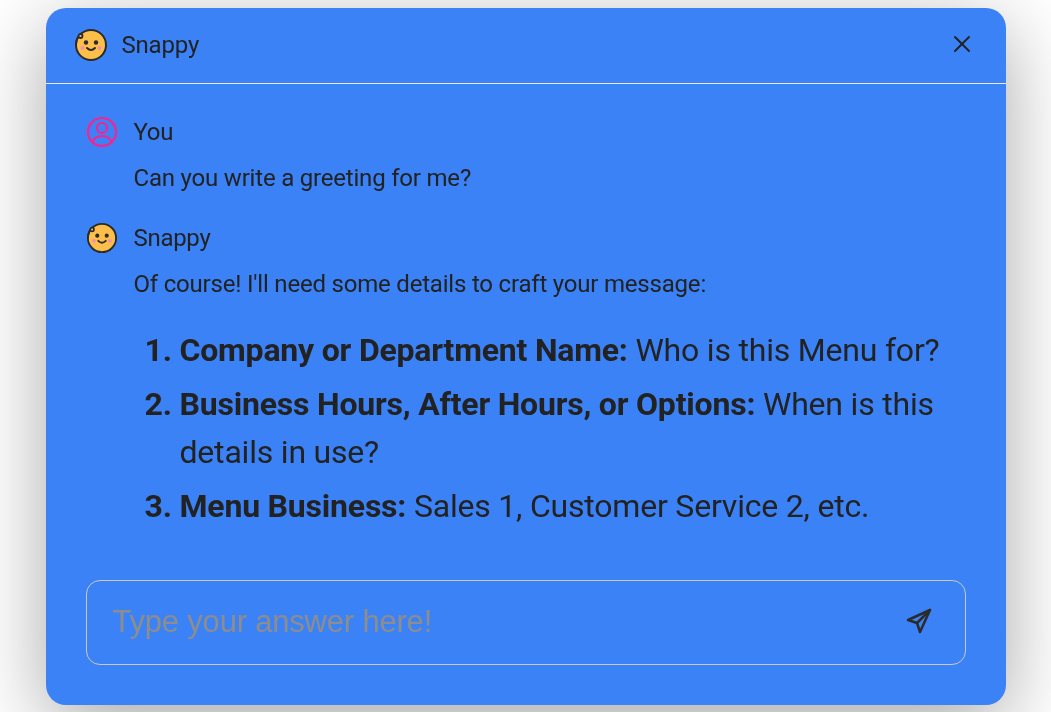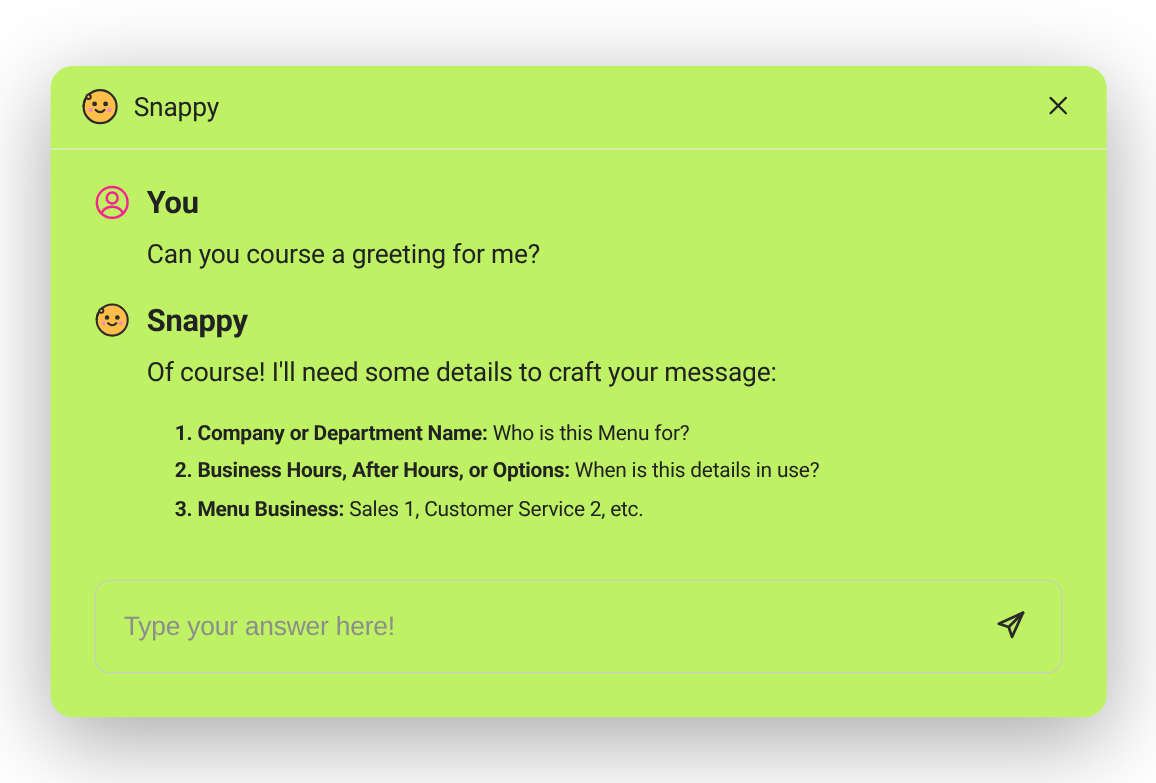--- a/index.html
+++ b/index.html
@@ -11,21 +11,21 @@
       width: 1051px;
       height: 712px;
       font-family: -apple-system, BlinkMacSystemFont, "Segoe UI", Roboto, Helvetica, Arial, sans-serif;
       display: flex;
       align-items: center;
       justify-content: center;
       background: transparent;
     }
     .chat-window {
       width: 960px;
-      background: #bef264;
+      background: #3b82f6;
       border-radius: 20px;
       box-shadow: 0 20px 80px rgba(0, 0, 0, 0.35);
       overflow: hidden;
       display: flex;
       flex-direction: column;
     }
     .header {
       display: flex;
       align-items: center;
       justify-content: space-between;
@@ -68,42 +68,42 @@
       align-items: center;
       gap: 16px;
       margin-bottom: 12px;
     }
     .user-avatar {
       width: 32px;
       height: 32px;
       flex-shrink: 0;
     }
     .sender-name {
-      font-size: 28px;
-      font-weight: 700;
+      font-size: 24px;
+      font-weight: 400;
       color: #222;
       letter-spacing: -0.3px;
     }
     .message-body {
       padding-left: 48px;
       font-size: 24px;
       color: #222;
       line-height: 1.5;
       letter-spacing: -0.2px;
     }
     .message-body p {
       margin-bottom: 24px;
     }
     .message-body ol {
       padding-left: 46px;
       margin-top: 4px;
     }
     .message-body li {
       margin-bottom: 6px;
-      font-size: 19px;
+      font-size: 32px;
     }
     .message-body li::marker {
       font-weight: 700;
     }
     .list-label {
       font-weight: 700;
     }
     .input-area {
       padding: 0 40px 40px 40px;
     }
@@ -112,21 +112,21 @@
       border-radius: 14px;
       display: flex;
       align-items: center;
       padding: 20px 26px;
       gap: 16px;
     }
     .input-field {
       flex: 1;
       border: none;
       outline: none;
-      font-size: 24px;
+      font-size: 31px;
       color: #222;
       letter-spacing: -0.2px;
       background: transparent;
     }
     .input-field::placeholder {
       color: #8d8d8d;
     }
     .send-btn {
       background: none;
       border: none;
@@ -175,21 +175,21 @@
         <span class="user-avatar">
           <svg viewBox="0 0 32 32" width="32" height="32">
             <circle cx="16" cy="16" r="14" fill="none" stroke="#F5248F" stroke-width="2.2"></circle>
             <circle cx="16" cy="12" r="5" fill="none" stroke="#F5248F" stroke-width="2.2"></circle>
             <path d="M 6 27 Q 8 20 16 20 Q 24 20 26 27" fill="none" stroke="#F5248F" stroke-width="2.2"></path>
           </svg>
         </span>
         <span class="sender-name">You</span>
       </div>
       <div class="message-body">
-        <span>Can you course a greeting for me?</span>
+        <span>Can you write a greeting for me?</span>
       </div>
     </div>
 
     <div class="message">
       <div class="message-header">
         <span class="user-avatar">
           <svg viewBox="0 0 34 34" width="32" height="32">
             <circle cx="17" cy="17" r="15" fill="#FDBE4A" stroke="#2b2b2b" stroke-width="2"></circle>
             <path d="M 2 17 A 15 15 0 0 1 8 5" fill="none" stroke="#2b2b2b" stroke-width="2"></path>
             <circle cx="6.5" cy="8" r="2" fill="#FDBE4A" stroke="#2b2b2b" stroke-width="1.8"></circle>

